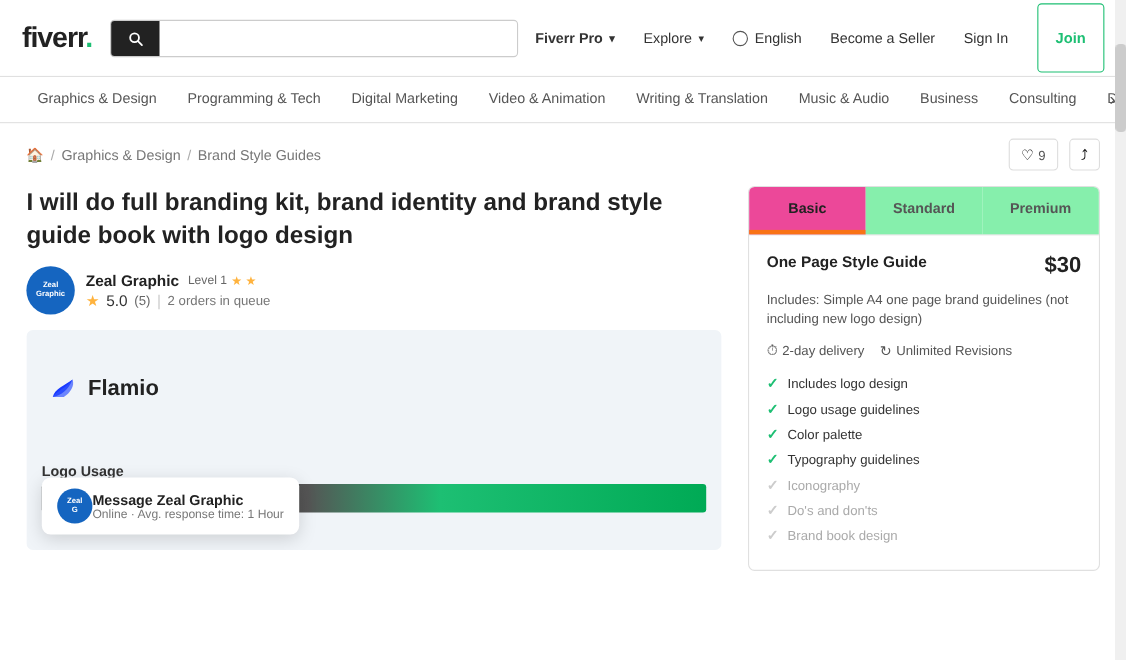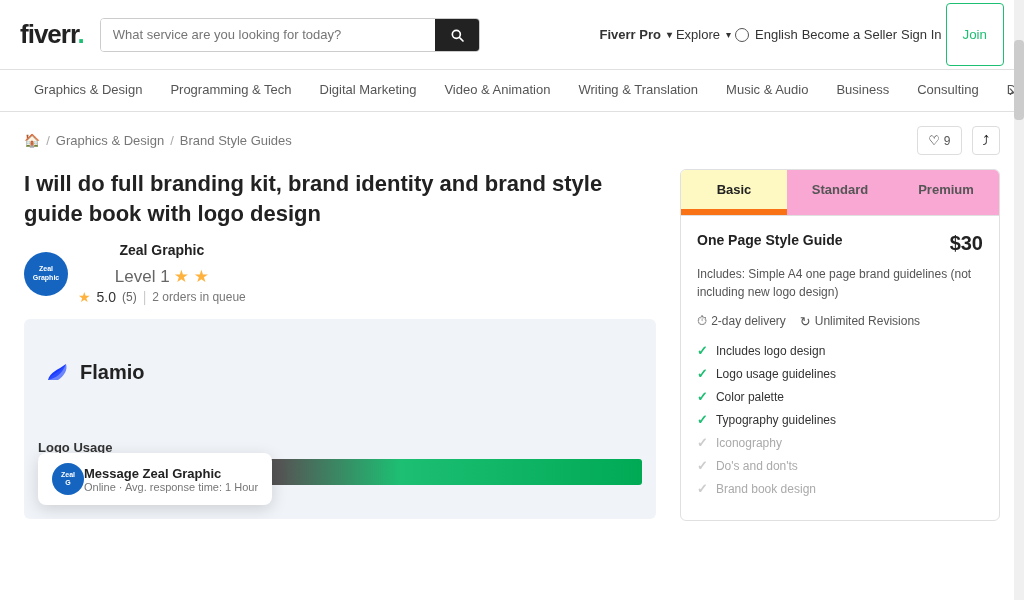--- a/index.html
+++ b/index.html
@@ -6,24 +6,24 @@
     body { font-family: 'Segoe UI', Arial, sans-serif; font-size: 14px; color: #333; background: #fff; overflow-x: hidden; }
 
     
     .header { display: flex; align-items: center; padding: 0 20px; height: 70px; border-bottom: 1px solid #e0e0e0; gap: 16px; }
     .logo { font-size: 26px; font-weight: 700; color: #1dbf73; letter-spacing: -1px; white-space: nowrap; }
     .logo span { color: #222; }
     .search-bar { display: flex; flex: 1; max-width: 380px; border: 1px solid #ccc; border-radius: 4px; overflow: hidden; }
     .search-bar input { flex: 1; border: none; outline: none; padding: 8px 12px; font-size: 13px; color: #555; }
     .search-btn { background: #222; border: none; padding: 8px 14px; cursor: pointer; display: flex; align-items: center; justify-content: center; }
     .search-btn svg { fill: #fff; }
-    .header-nav { display: flex; align-items: center; gap: 4px; margin-left: auto; }
+    .header-nav { display: flex; align-items: center; gap: 26px; margin-left: auto; }
     .header-nav-item { font-size: 13px; color: #333; cursor: pointer; display: flex; align-items: center; gap: 4px; white-space: nowrap; }
     .fiverr-pro-btn { font-weight: 600; }
-    .join-btn { border: 1.5px solid #1dbf73; color: #1dbf73; padding: 23px 16px; border-radius: 4px; font-weight: 400; cursor: pointer; background: transparent; }
+    .join-btn { border: 1.5px solid #1dbf73; color: #1dbf73; padding: 23px 16px; border-radius: 4px; font-weight: 700; cursor: pointer; background: transparent; }
     .sign-in-btn { font-weight: 500; color: #333; cursor: pointer; }
 
     
     .cat-nav { display: flex; align-items: center; border-bottom: 1px solid #e0e0e0; padding: 0 20px; overflow: hidden; position: relative; }
     .cat-nav-item { padding: 12px 14px; font-size: 13px; color: #555; cursor: pointer; white-space: nowrap; border-bottom: 2px solid transparent; }
     .cat-nav-arrow { position: absolute; right: 10px; top: 50%; transform: translateY(-50%); cursor: pointer; font-size: 16px; color: #555; }
 
     
     .breadcrumb-bar { display: flex; align-items: center; justify-content: space-between; padding: 14px 24px; }
     .breadcrumb { display: flex; align-items: center; gap: 6px; font-size: 13px; color: #777; }
@@ -38,21 +38,21 @@
     .content-left { flex: 1; padding-right: 24px; }
     .content-right { width: 320px; flex-shrink: 0; }
 
     
     .gig-title { font-size: 22px; font-weight: 700; color: #222; margin-bottom: 14px; line-height: 1.35; }
 
     
     .seller-info { display: flex; align-items: center; gap: 10px; margin-bottom: 14px; }
     .seller-avatar-placeholder { width: 44px; height: 44px; border-radius: 50%; background: #1565c0; display: flex; align-items: center; justify-content: center; color: #fff; font-size: 10px; font-weight: 700; text-align: center; line-height: 1.2; }
     .seller-name { font-weight: 700; font-size: 14px; color: #222; }
-    .seller-level { font-size: 17px; color: #666; display: flex; align-items: center; gap: 4px; }
+    .seller-level { font-size: 11px; color: #666; display: flex; align-items: center; gap: 4px; }
     .star { color: #ffb33e; }
     .rating-count { color: #666; font-size: 12px; }
     .orders-queue { color: #777; font-size: 12px; }
     .dot { color: #ccc; }
 
     
     .gig-images { position: relative; border-radius: 6px; overflow: hidden; background: #e8f5e9; height: 200px; }
     .gig-image-main { width: 100%; height: 100%; display: flex; }
     .img-left { flex: 0 0 48%; background: linear-gradient(135deg, #1a1aff 0%, #0000cc 100%); display: flex; flex-direction: column; align-items: center; justify-content: center; overflow: hidden; position: relative; }
     .brand-text { color: #00e5ff; font-size: 36px; font-weight: 900; letter-spacing: 2px; opacity: 0.9; }
@@ -66,22 +66,22 @@
 
     
     .message-popup { position: absolute; bottom: 14px; left: 14px; background: #fff; border-radius: 8px; box-shadow: 0 4px 16px rgba(0,0,0,0.15); padding: 10px 14px; display: flex; align-items: center; }
     .popup-avatar { width: 32px; height: 32px; border-radius: 50%; background: #1565c0; display: flex; align-items: center; justify-content: center; color: #fff; font-size: 8px; font-weight: 700; text-align: center; }
     .popup-info .popup-title { font-weight: 700; font-size: 13px; color: #222; }
     .popup-info .popup-sub { font-size: 11px; color: #777; }
 
     
     .pricing-panel { border: 1px solid #e0e0e0; border-radius: 6px; overflow: hidden; }
     .pricing-tabs { display: flex; border-bottom: 1px solid #e0e0e0; }
-    .pricing-tab { flex: 1; padding: 12px; text-align: center; font-size: 13px; font-weight: 600; cursor: pointer; color: #555; background: #f9a8d4; border-bottom: 2px solid transparent; }
-    .pricing-tab.active { background: #fef9c3; color: #222; border-bottom: 6px solid #f97316; }
+    .pricing-tab { flex: 1; padding: 12px; text-align: center; font-size: 13px; font-weight: 600; cursor: pointer; color: #555; background: #86efac; border-bottom: 2px solid transparent; }
+    .pricing-tab.active { background: #ec4899; color: #222; border-bottom: 4px solid #f97316; }
     .pricing-body { padding: 16px; }
     .pricing-header { display: flex; justify-content: space-between; align-items: flex-start; margin-bottom: 10px; }
     .pricing-title { font-weight: 600; font-size: 14px; color: #222; }
     .pricing-price { font-size: 20px; font-weight: 700; color: #222; }
     .pricing-desc { font-size: 12px; color: #555; margin-bottom: 12px; line-height: 1.5; }
     .pricing-meta { display: flex; gap: 14px; margin-bottom: 14px; }
     .pricing-meta-item { display: flex; align-items: center; gap: 4px; font-size: 12px; color: #555; }
     .pricing-features { list-style: none; }
     .pricing-features li { display: flex; align-items: center; gap: 8px; font-size: 12px; color: #333; margin-bottom: 8px; }
     .check-icon { color: #1dbf73; font-weight: 700; font-size: 13px; }
@@ -92,21 +92,20 @@
     .chevron { font-size: 10px; margin-left: 2px; }
   </style>
 </head>
 <body>
 
 <div class="header">
   <div class="logo">
     <span>fiverr</span><span style="color:#1dbf73;">.</span>
   </div>
   <div class="search-bar">
-    <input type="text" placeholder="What service are you looking for today?" style="">
     <button class="search-btn">
       <svg width="16" height="16" viewBox="0 0 24 24">
           <path d="M21 21l-4.35-4.35M17 11A6 6 0 1 1 5 11a6 6 0 0 1 12 0z" stroke="#fff" stroke-width="2.5" fill="none" stroke-linecap="round"></path>
         </svg>
     </button>
   </div>
   <div class="header-nav">
     <span class="header-nav-item fiverr-pro-btn">
       <span>Fiverr Pro</span>
       <span class="chevron">▾</span>
@@ -161,21 +160,21 @@
 <div class="main">
 
   <div class="content-left">
     <h1 class="gig-title">I will do full branding kit, brand identity and brand style guide book with logo design</h1>
 
     <div class="seller-info">
       <div class="seller-avatar-placeholder" style="font-size:7px;width:44px;height:44px;border-radius:50%;background:#1565c0;color:#fff;display:flex;align-items:center;justify-content:center;text-align:center;flex-shrink:0;">
         Zeal<br>Graphic
       </div>
       <div>
-        <div style="display:flex;align-items:center;gap:8px;flex-direction:column;">
+        <div style="display:flex;align-items:center;gap:8px;">
           <span class="seller-name">Zeal Graphic</span>
           <span class="seller-level">
             <span>Level 1</span>
             <span style="color:#ffb33e;">★ ★</span>
           </span>
         </div>
         <div style="display:flex;align-items:center;gap:6px;margin-top:2px;">
           <span class="star">★</span>
           <span>5.0</span>
           <span class="rating-count">(<span>5</span>)</span>

